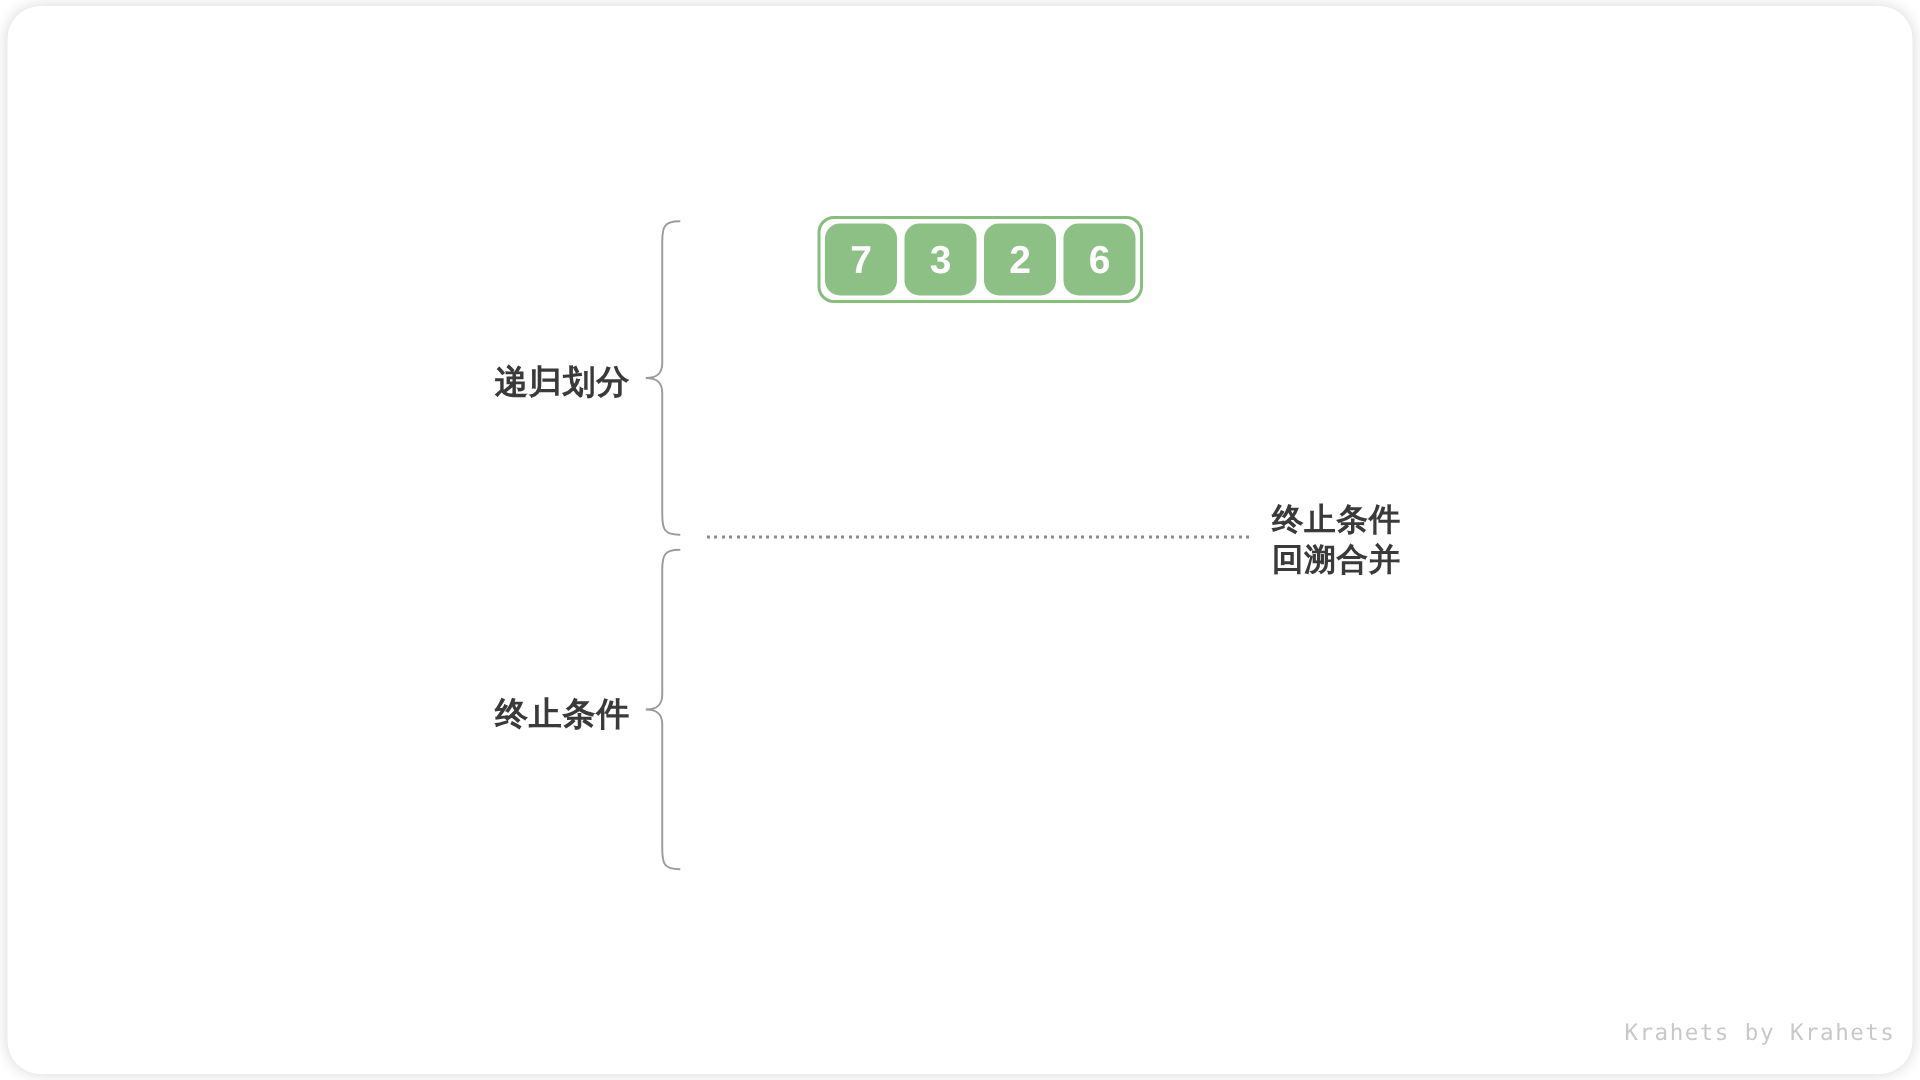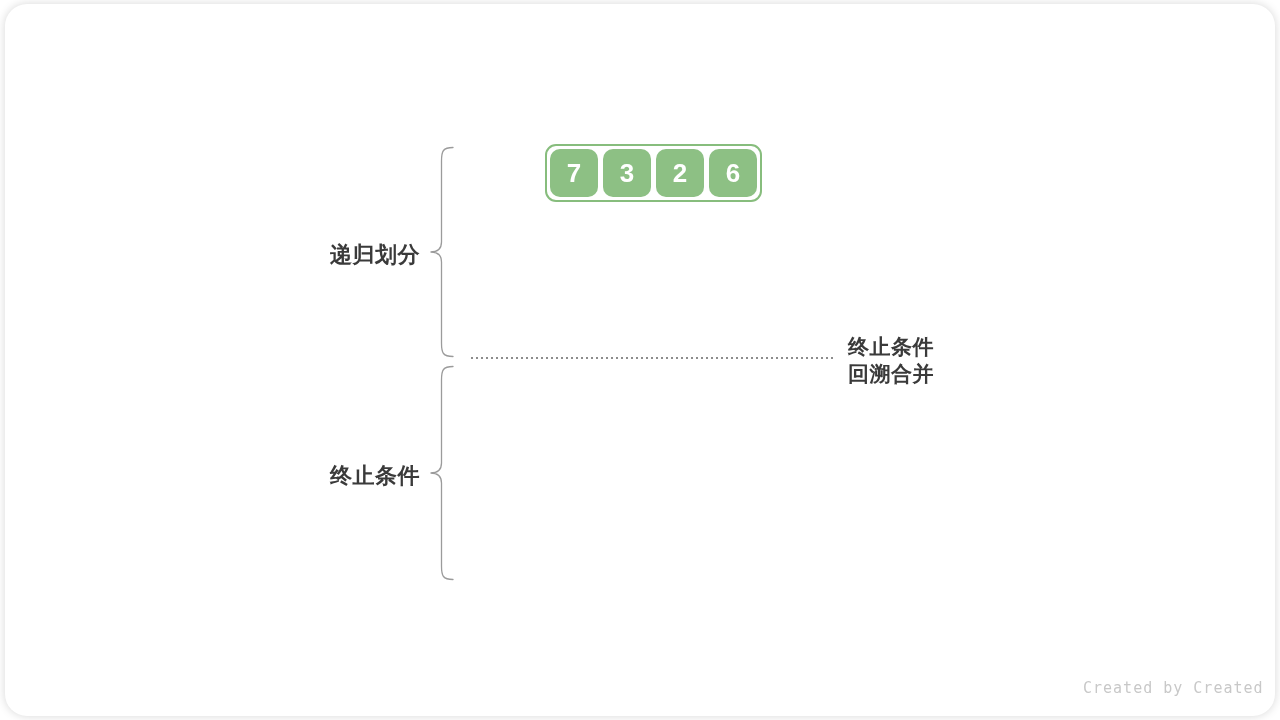--- a/index.html
+++ b/index.html
@@ -115,15 +115,15 @@
     <div class="array-cell">6</div>
   </div>
 
   <div class="dotted-line"></div>
 
   <div class="terminate-label">
     <div>终止条件</div>
     <div>回溯合并</div>
   </div>
 
-  <div class="watermark">Created by Created</div>
+  <div class="watermark">Krahets by Krahets</div>
 
 </div>
 
 </body></html>

